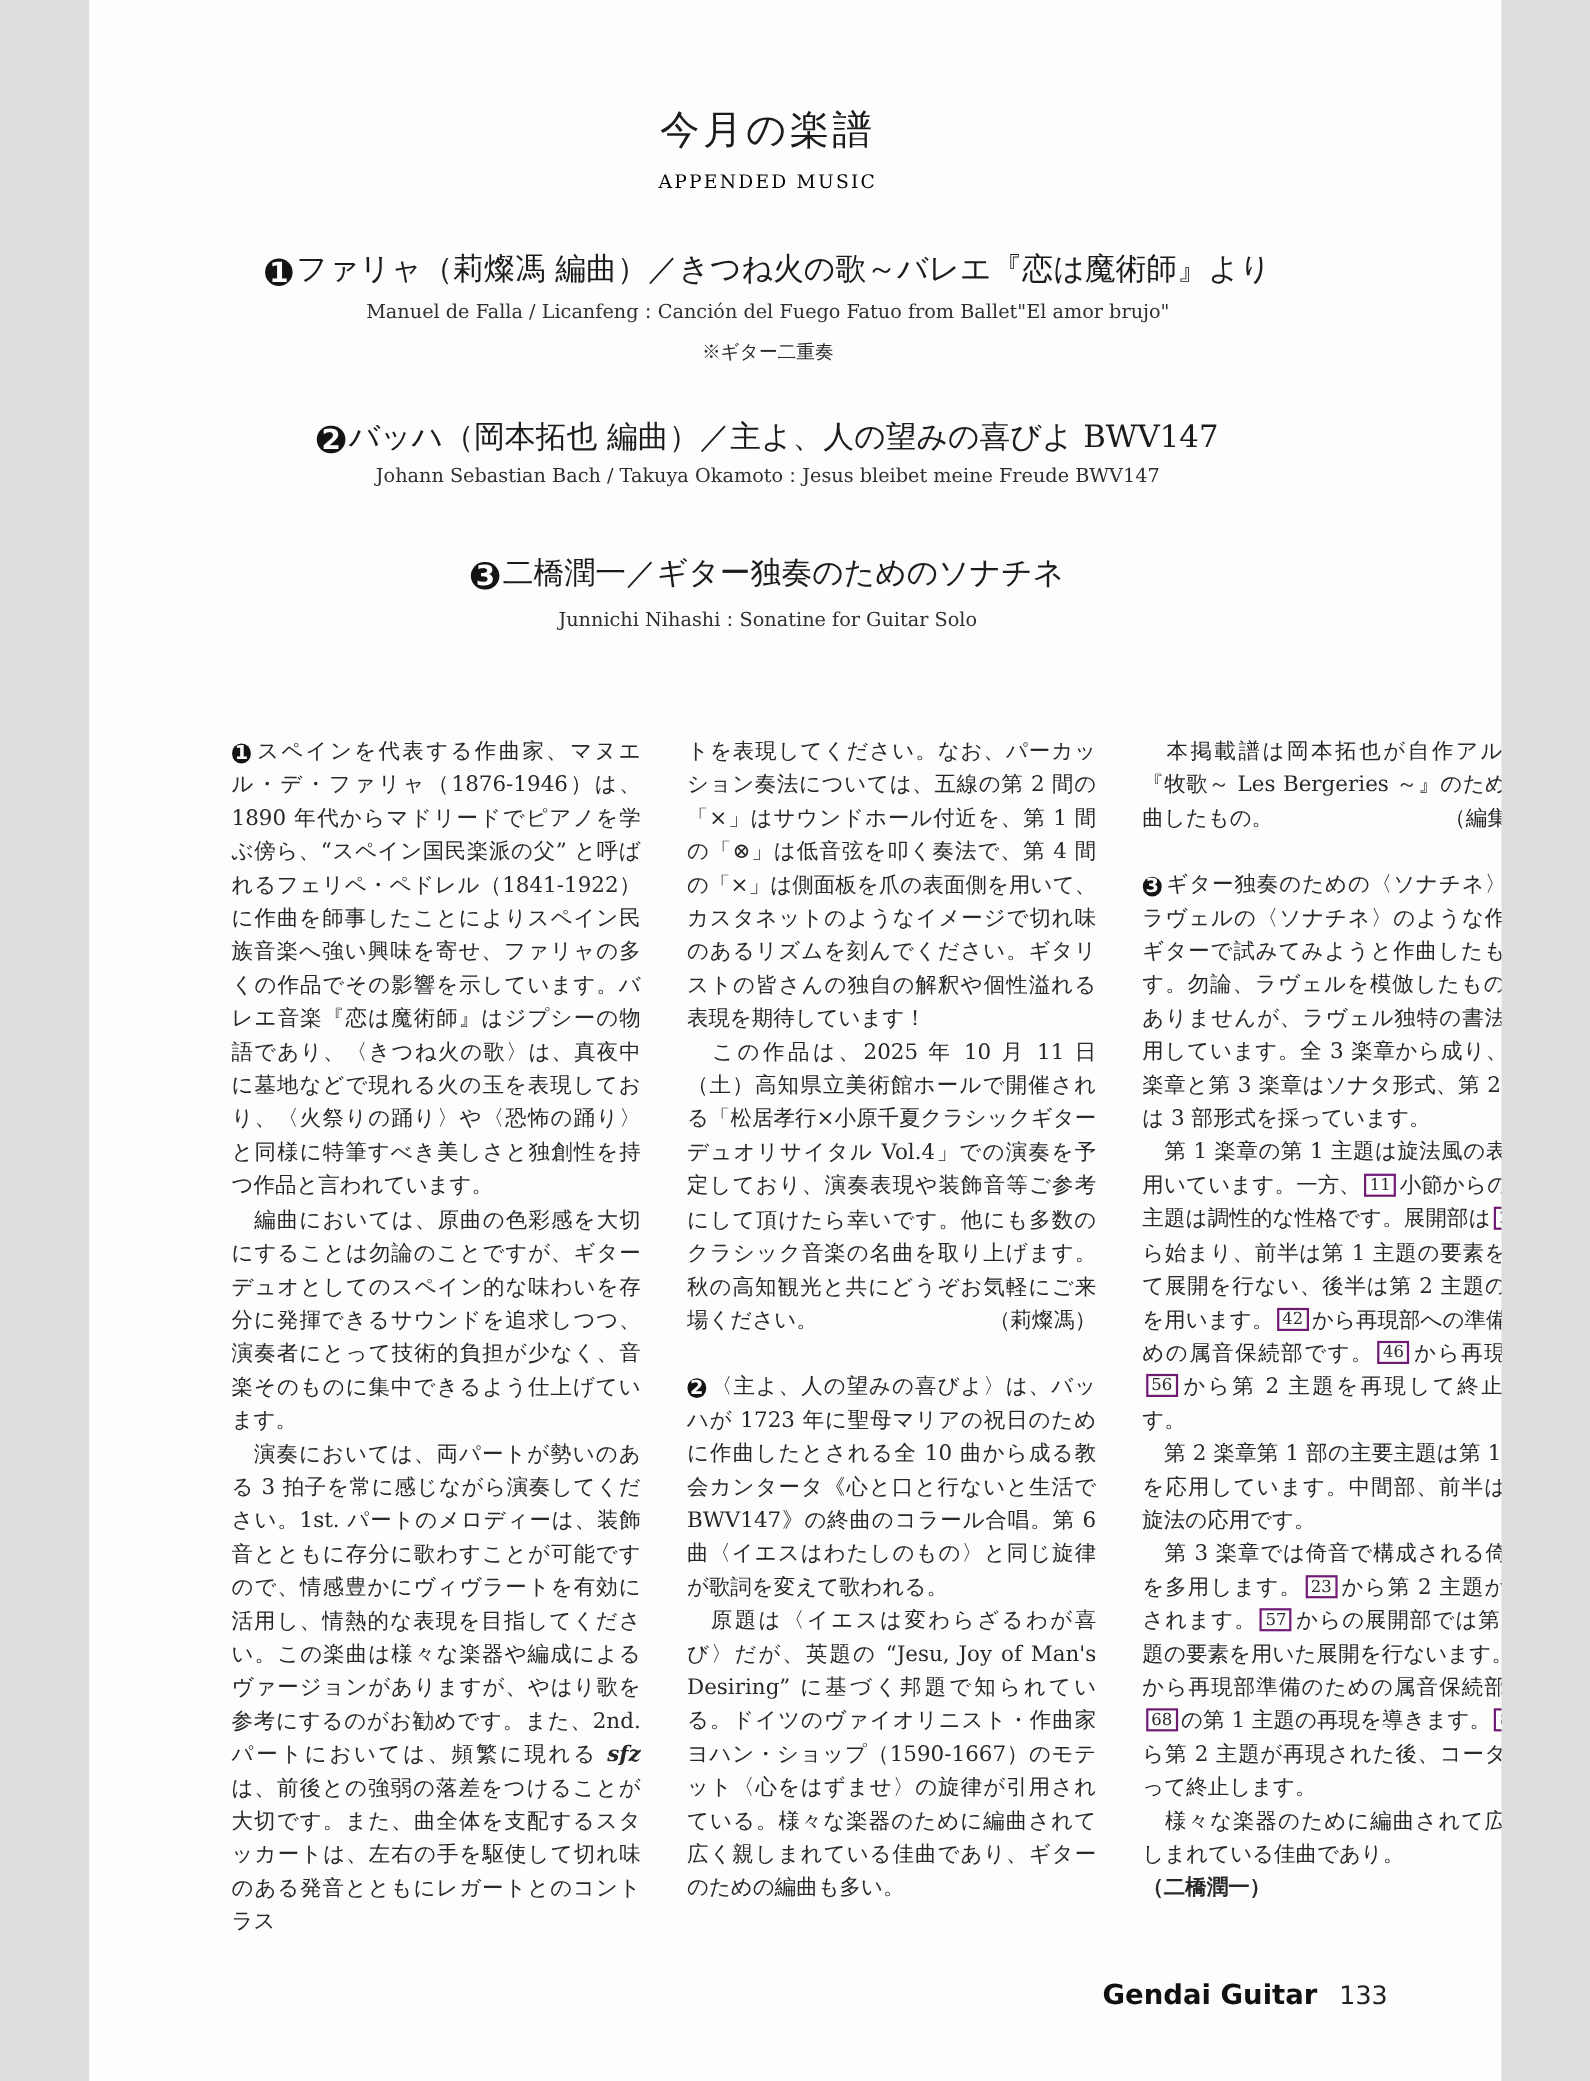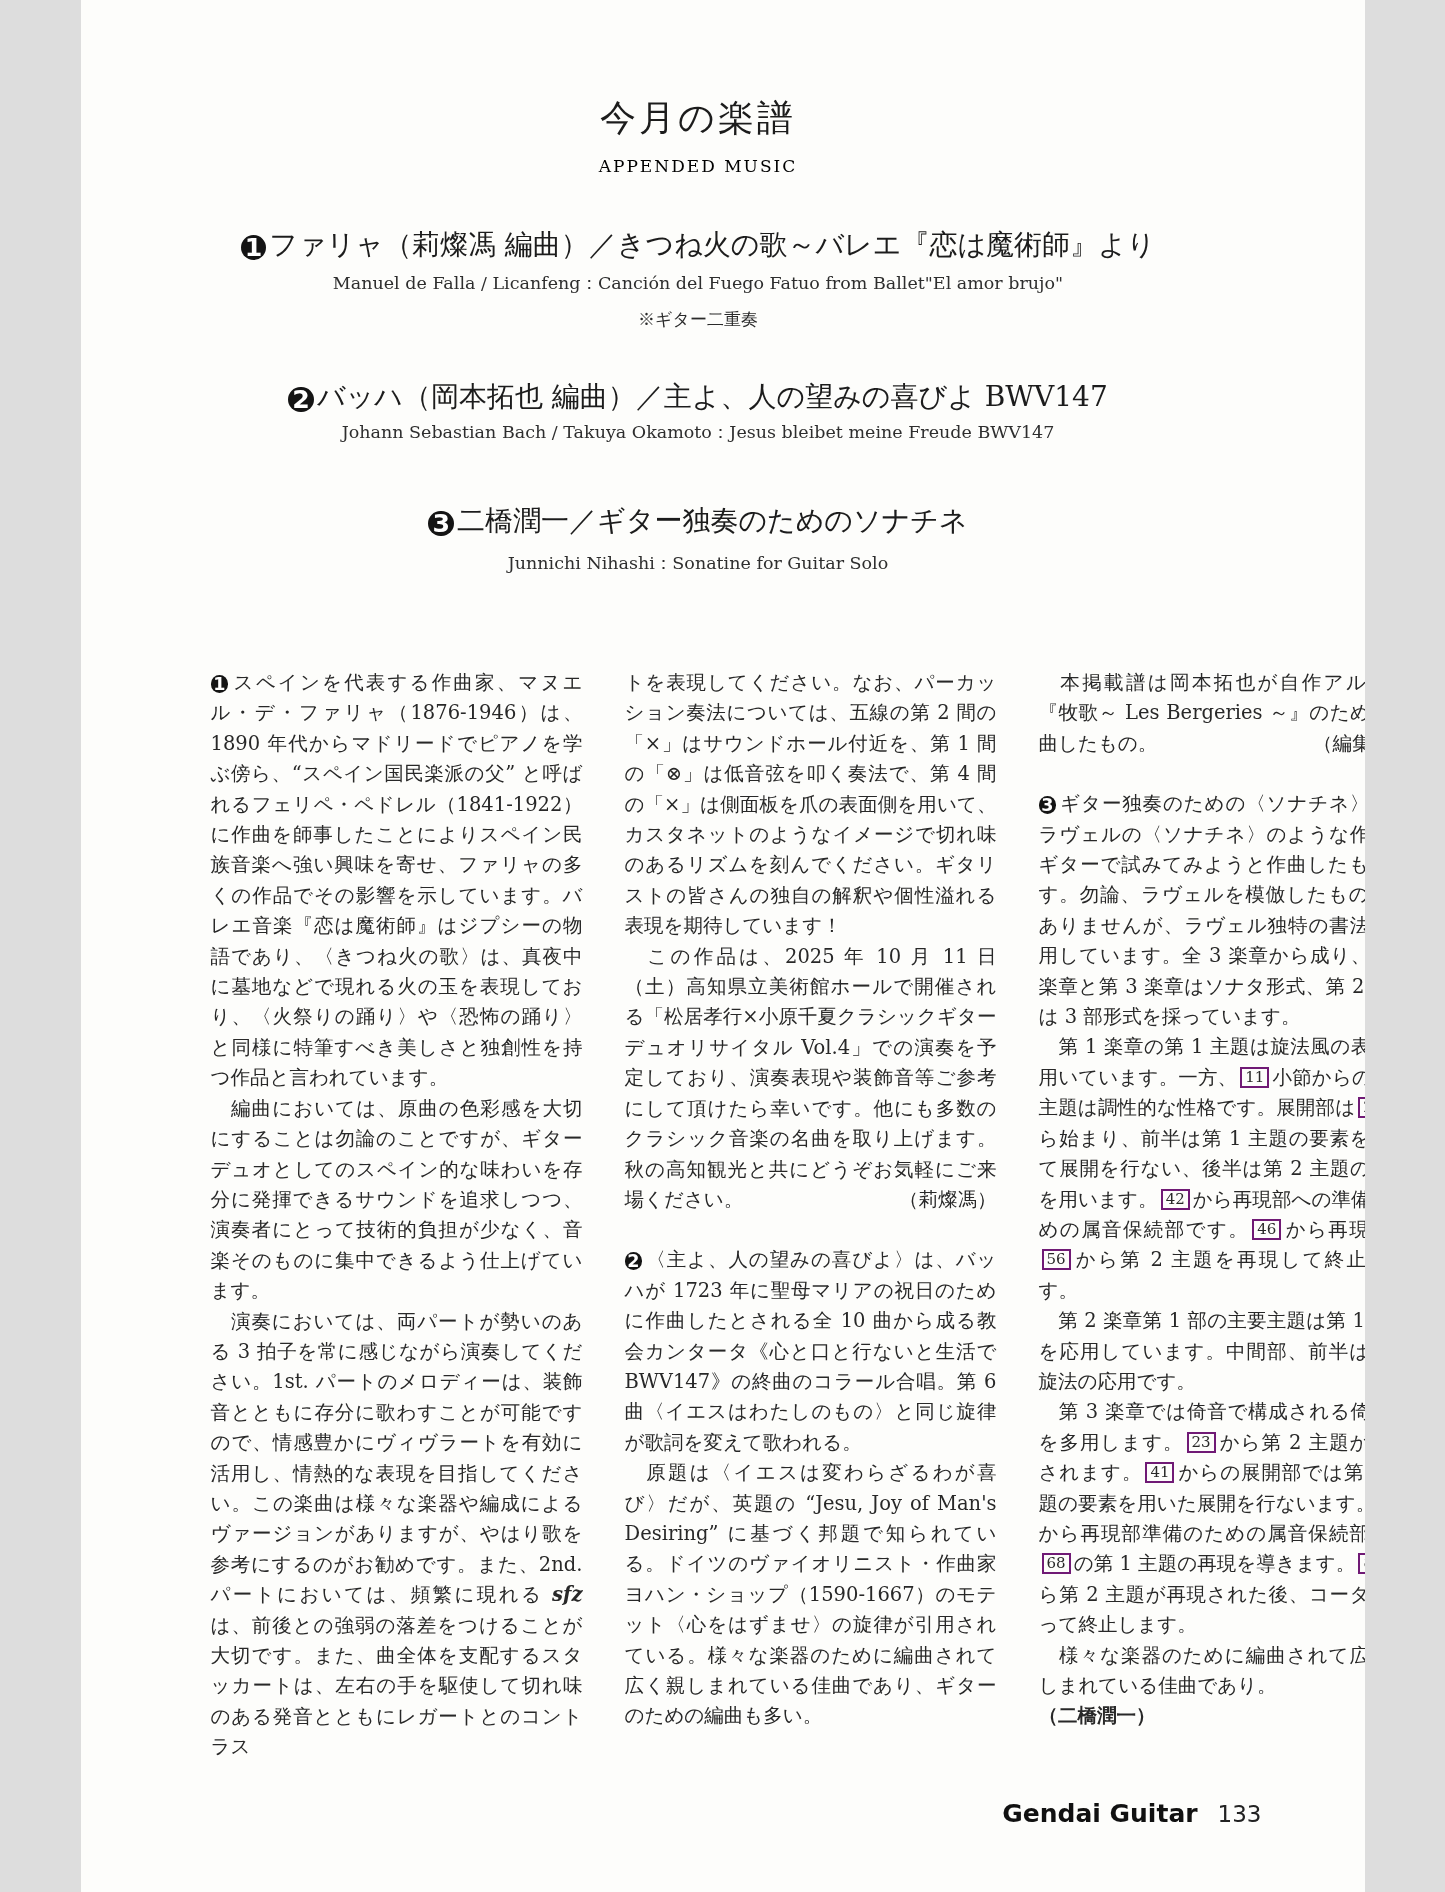--- a/index.html
+++ b/index.html
@@ -77,21 +77,21 @@
         <p class="para">トを表現してください。なお、パーカッション奏法については、五線の第 2 間の「×」はサウンドホール付近を、第 1 間の「⊗」は低音弦を叩く奏法で、第 4 間の「×」は側面板を爪の表面側を用いて、カスタネットのようなイメージで切れ味のあるリズムを刻んでください。ギタリストの皆さんの独自の解釈や個性溢れる表現を期待しています！</p>
         <p class="para">　この作品は、2025 年 10 月 11 日（土）高知県立美術館ホールで開催される「松居孝行×小原千夏クラシックギターデュオリサイタル Vol.4」での演奏を予定しており、演奏表現や装飾音等ご参考にして頂けたら幸いです。他にも多数のクラシック音楽の名曲を取り上げます。秋の高知観光と共にどうぞお気軽にご来場ください。<span class="sign">（莉燦馮）</span></p>
         <p class="para gap"><span class="ibadge">2</span>〈主よ、人の望みの喜びよ〉は、バッハが 1723 年に聖母マリアの祝日のために作曲したとされる全 10 曲から成る教会カンタータ《心と口と行ないと生活で BWV147》の終曲のコラール合唱。第 6 曲〈イエスはわたしのもの〉と同じ旋律が歌詞を変えて歌われる。</p>
         <p class="para">　原題は〈イエスは変わらざるわが喜び〉だが、英題の “Jesu, Joy of Man's Desiring” に基づく邦題で知られている。ドイツのヴァイオリニスト・作曲家ヨハン・ショップ（1590-1667）のモテット〈心をはずませ〉の旋律が引用されている。様々な楽器のために編曲されて広く親しまれている佳曲であり、ギターのための編曲も多い。</p>
       </div>
     <div class="col">
         <p class="para">　本掲載譜は岡本拓也が自作アルバム『牧歌～ Les Bergeries ～』のために編曲したもの。<span class="sign">（編集部）</span></p>
         <p class="para gap"><span class="ibadge">3</span>ギター独奏のための〈ソナチネ〉は、ラヴェルの〈ソナチネ〉のような作品をギターで試みてみようと作曲したものです。勿論、ラヴェルを模倣したものではありませんが、ラヴェル独特の書法を応用しています。全 3 楽章から成り、第 1 楽章と第 3 楽章はソナタ形式、第 2 楽章は 3 部形式を採っています。</p>
         <p class="para">　第 1 楽章の第 1 主題は旋法風の表現を用いています。一方、<span class="mnum">11</span>小節からの第 2 主題は調性的な性格です。展開部は<span class="mnum">23</span>から始まり、前半は第 1 主題の要素を用いて展開を行ない、後半は第 2 主題の要素を用います。<span class="mnum">42</span>から再現部への準備のための属音保続部です。<span class="mnum">46</span>から再現部、<span class="mnum">56</span>から第 2 主題を再現して終止します。</p>
         <p class="para">　第 2 楽章第 1 部の主要主題は第 1 旋法を応用しています。中間部、前半は第 3 旋法の応用です。</p>
-        <p class="para">　第 3 楽章では倚音で構成される倚和音を多用します。<span class="mnum">23</span>から第 2 主題が提示されます。<span class="mnum">41</span>からの展開部では第 1 主題の要素を用いた展開を行ないます。<span class="mnum">64</span>から再現部準備のための属音保続部で、<span class="mnum">68</span>の第 1 主題の再現を導きます。<span class="mnum">87</span>から第 2 主題が再現された後、コーダを伴って終止します。</p>
+        <p class="para">　第 3 楽章では倚音で構成される倚和音を多用します。<span class="mnum">23</span>から第 2 主題が提示されます。<span class="mnum">57</span>からの展開部では第 1 主題の要素を用いた展開を行ないます。<span class="mnum">64</span>から再現部準備のための属音保続部で、<span class="mnum">68</span>の第 1 主題の再現を導きます。<span class="mnum">87</span>から第 2 主題が再現された後、コーダを伴って終止します。</p>
         <p class="para">　様々な楽器のために編曲されて広く親しまれている佳曲であり。</p>
         <p class="para" style="text-align: left; font-weight: bold;">（二橋潤一）</p>
       </div>
   </div>
 
   <div class="footer">
     <span class="brand">Gendai Guitar</span><span class="pagenum">133</span>
   </div>
 
 </div>

